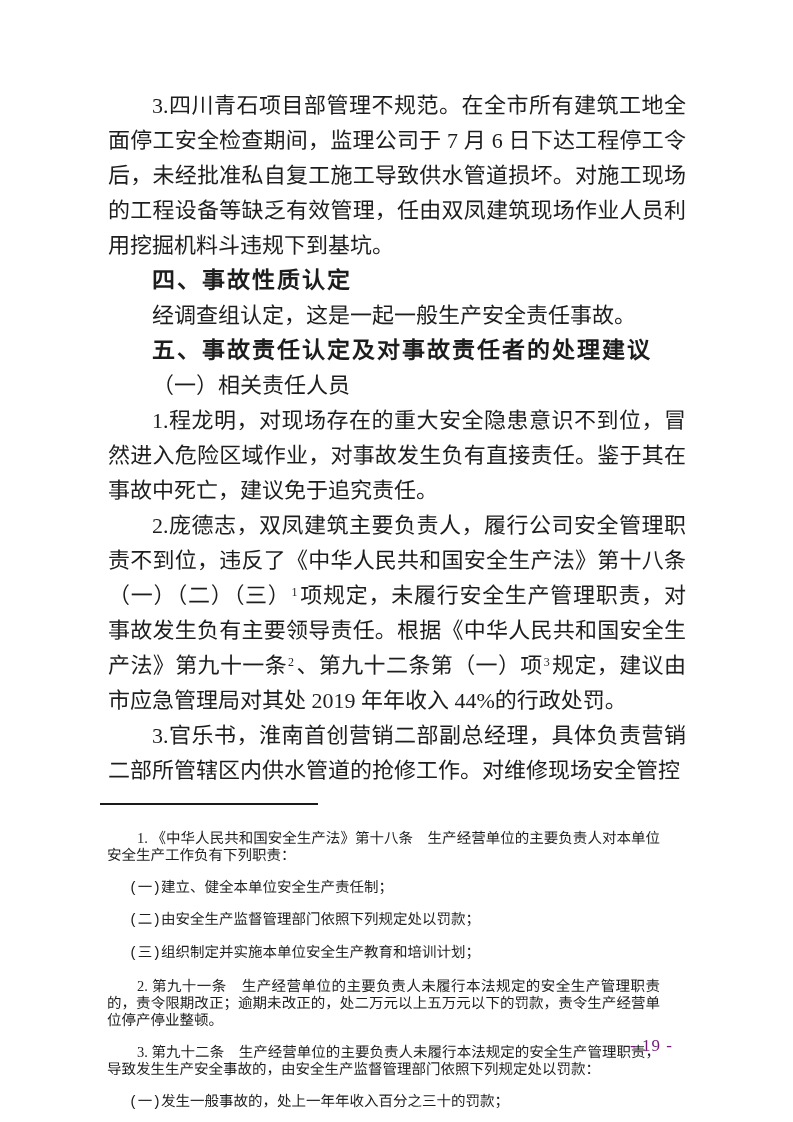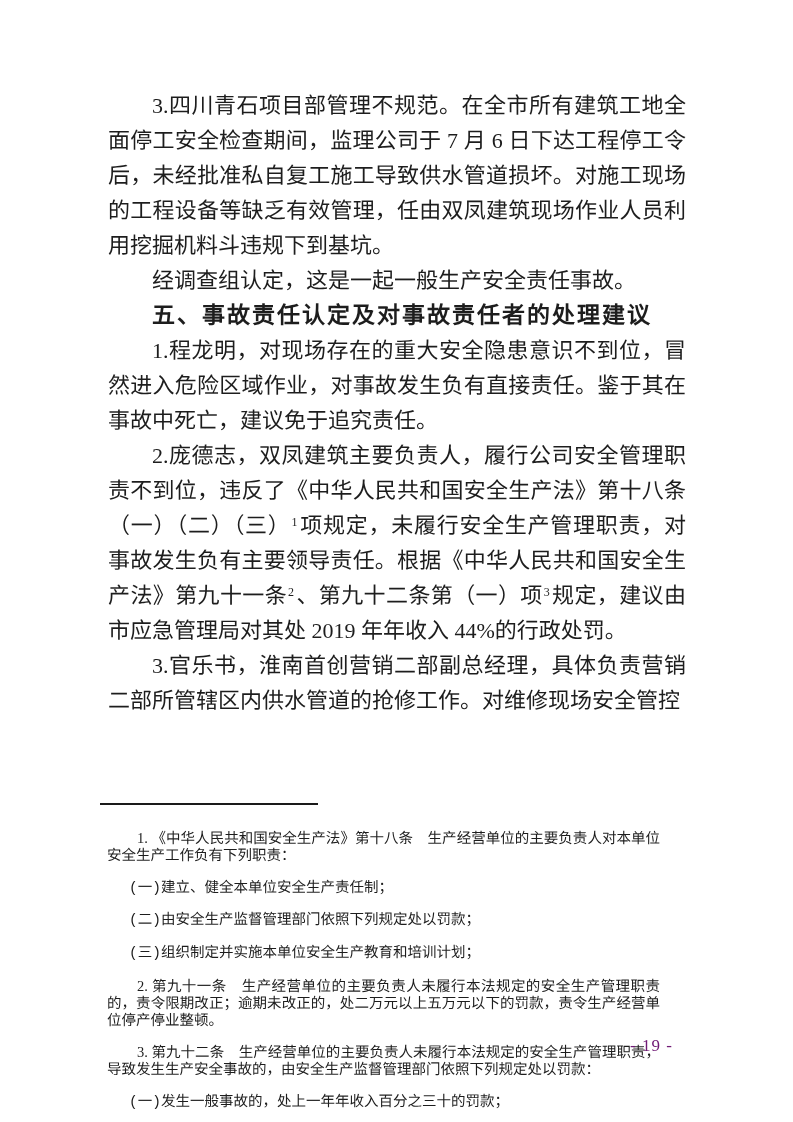--- a/index.html
+++ b/index.html
@@ -72,22 +72,24 @@
   }
 </style>
 </head>
 <body>
 
 <div class="page">
 
   <main class="body-block">
 
   <p class="body"><span>3.四川青石项目部管理不规范。在全市所有建筑工地全面停工安全检查期间，监理公司于 7 月 6 日下达工程停工令后，未经批准私自复工施工导致供水管道损坏。对施工现场的工程设备等缺乏有效管理，任由双凤建筑现场作业人员利用挖掘机料斗违规下到基坑。</span></p>
+      <p class="heading"><span>四、事故性质认定</span></p>
       <p class="body"><span>经调查组认定，这是一起一般生产安全责任事故。</span></p>
       <p class="heading"><span>五、事故责任认定及对事故责任者的处理建议</span></p>
+      <p class="body"><span>（一）相关责任人员</span></p>
       <p class="body"><span>1.程龙明，对现场存在的重大安全隐患意识不到位，冒然进入危险区域作业，对事故发生负有直接责任。鉴于其在事故中死亡，建议免于追究责任。</span></p>
       <p class="body"><span>2.庞德志，双凤建筑主要负责人，履行公司安全管理职责不到位，违反了《中华人民共和国安全生产法》第十八条（一）（二）（三）</span><sup class="fnref">1</sup><span>项规定，未履行安全生产管理职责，对事故发生负有主要领导责任。根据《中华人民共和国安全生产法》第九十一条</span><sup class="fnref">2</sup><span>、第九十二条第（一）项</span><sup class="fnref">3</sup><span>规定，建议由市应急管理局对其处 2019 年年收入 44%的行政处罚。</span></p>
       <p class="body"><span>3.官乐书，淮南首创营销二部副总经理，具体负责营销二部所管辖区内供水管道的抢修工作。对维修现场安全管控</span></p>
     </main>
 
   <div class="fn-rule"></div>
 
   <section class="footnotes">
 
   <p class="num">1. 《中华人民共和国安全生产法》第十八条　生产经营单位的主要负责人对本单位安全生产工作负有下列职责：</p>

